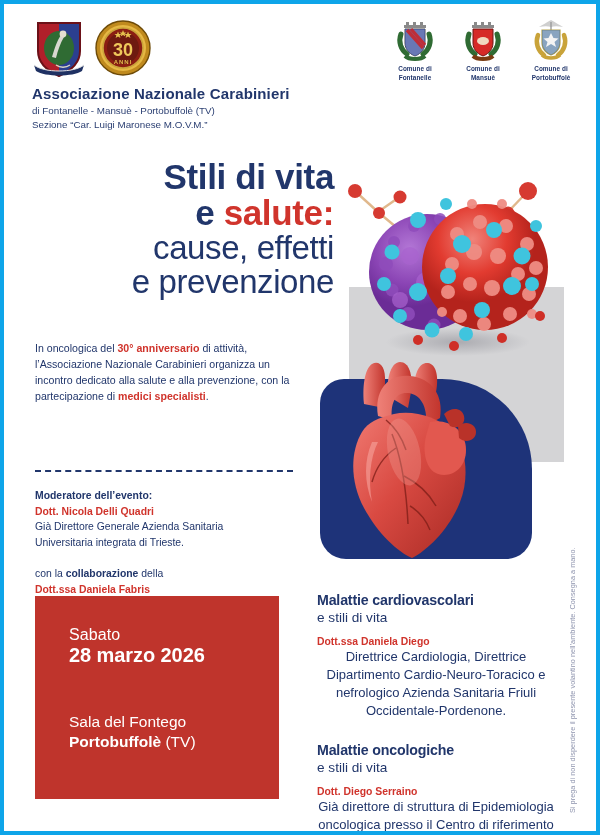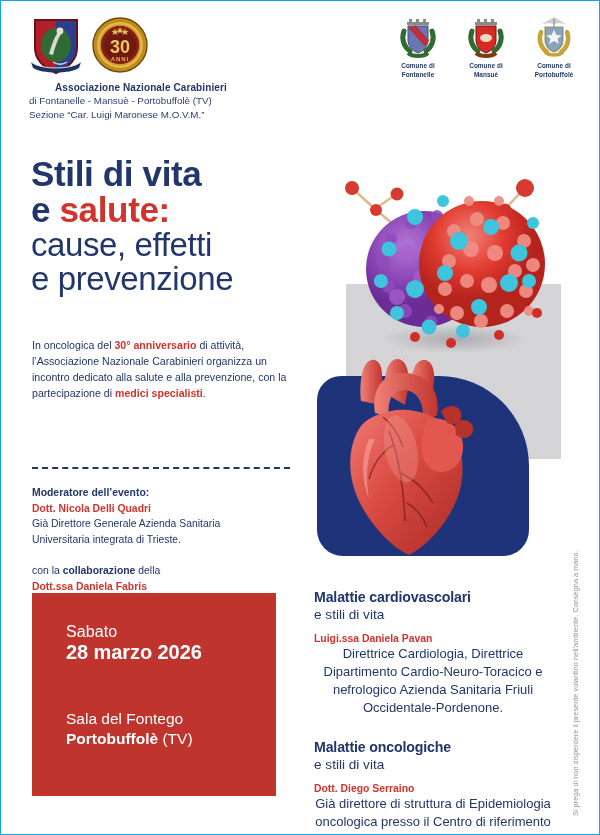--- a/index.html
+++ b/index.html
@@ -11,21 +11,21 @@
     font-family: "Liberation Sans", sans-serif;
     -webkit-font-smoothing: antialiased;
   }
   #poster {
     position: relative;
     width: 600px;
     height: 835px;
     background: #ffffff;
     overflow: hidden;
     box-sizing: border-box;
-    border: 1px solid #0ea5e9;
+    border: 4px solid #0ea5e9;
   }
 
   
   .hdr-left-logos {
     position: absolute;
     left: 28px;
     top: 15px;
     display: flex;
     align-items: flex-start;
     gap: 9px;
@@ -34,25 +34,24 @@
   .logo-30  { width: 56px; height: 56px; margin-top: 1px; }
 
   .org-block {
     position: absolute;
     left: 28px;
     top: 80px;
     width: 290px;
     color: #21366b;
   }
   .org-name {
-    font-size: 10px;
+    font-size: 15px;
     font-weight: bold;
     letter-spacing: .01em;
     line-height: 1.32;
-    margin-left: 26px;
   }
   .org-sub {
     font-size: 9.8px;
     font-weight: normal;
     line-height: 1.42;
     color: #2b3f72;
   }
 
   .hdr-right-logos {
     position: absolute;
@@ -77,20 +76,21 @@
 
   
   .title {
     position: absolute;
     left: 30px;
     top: 155px;
     width: 300px;
     color: #21366b;
     line-height: 1.03;
     letter-spacing: -0.022em;
+    text-align: right;
   }
   .title .l1, .title .l2 {
     font-size: 35px;
     font-weight: bold;
   }
   .title .l3, .title .l4 {
     font-size: 33px;
     font-weight: normal;
     letter-spacing: -0.012em;
   }
@@ -472,21 +472,21 @@
     <div class="venue">
       <span>Sala del Fontego</span><br>
       <b>Portobuffolè</b><span> (TV)</span>
     </div>
   </div>
 
   <div class="talks">
     <div class="talk">
       <div class="t1">Malattie cardiovascolari</div>
       <div class="t2">e stili di vita</div>
-      <div class="spk">Luigi.ssa Daniela Pavan</div>
+      <div class="spk">Dott.ssa Daniela Diego</div>
       <div class="bio">Direttrice Cardiologia, Direttrice Dipartimento  Cardio-Neuro-Toracico e nefrologico Azienda Sanitaria Friuli Occidentale-Pordenone.</div>
     </div>
     <div class="talk">
       <div class="t1">Malattie oncologiche</div>
       <div class="t2">e stili di vita</div>
       <div class="spk">Dott. Diego Serraino</div>
       <div class="bio">Già direttore di struttura di Epidemiologia oncologica presso il Centro di riferimento oncologico di Aviano.</div>
     </div>
   </div>
 

